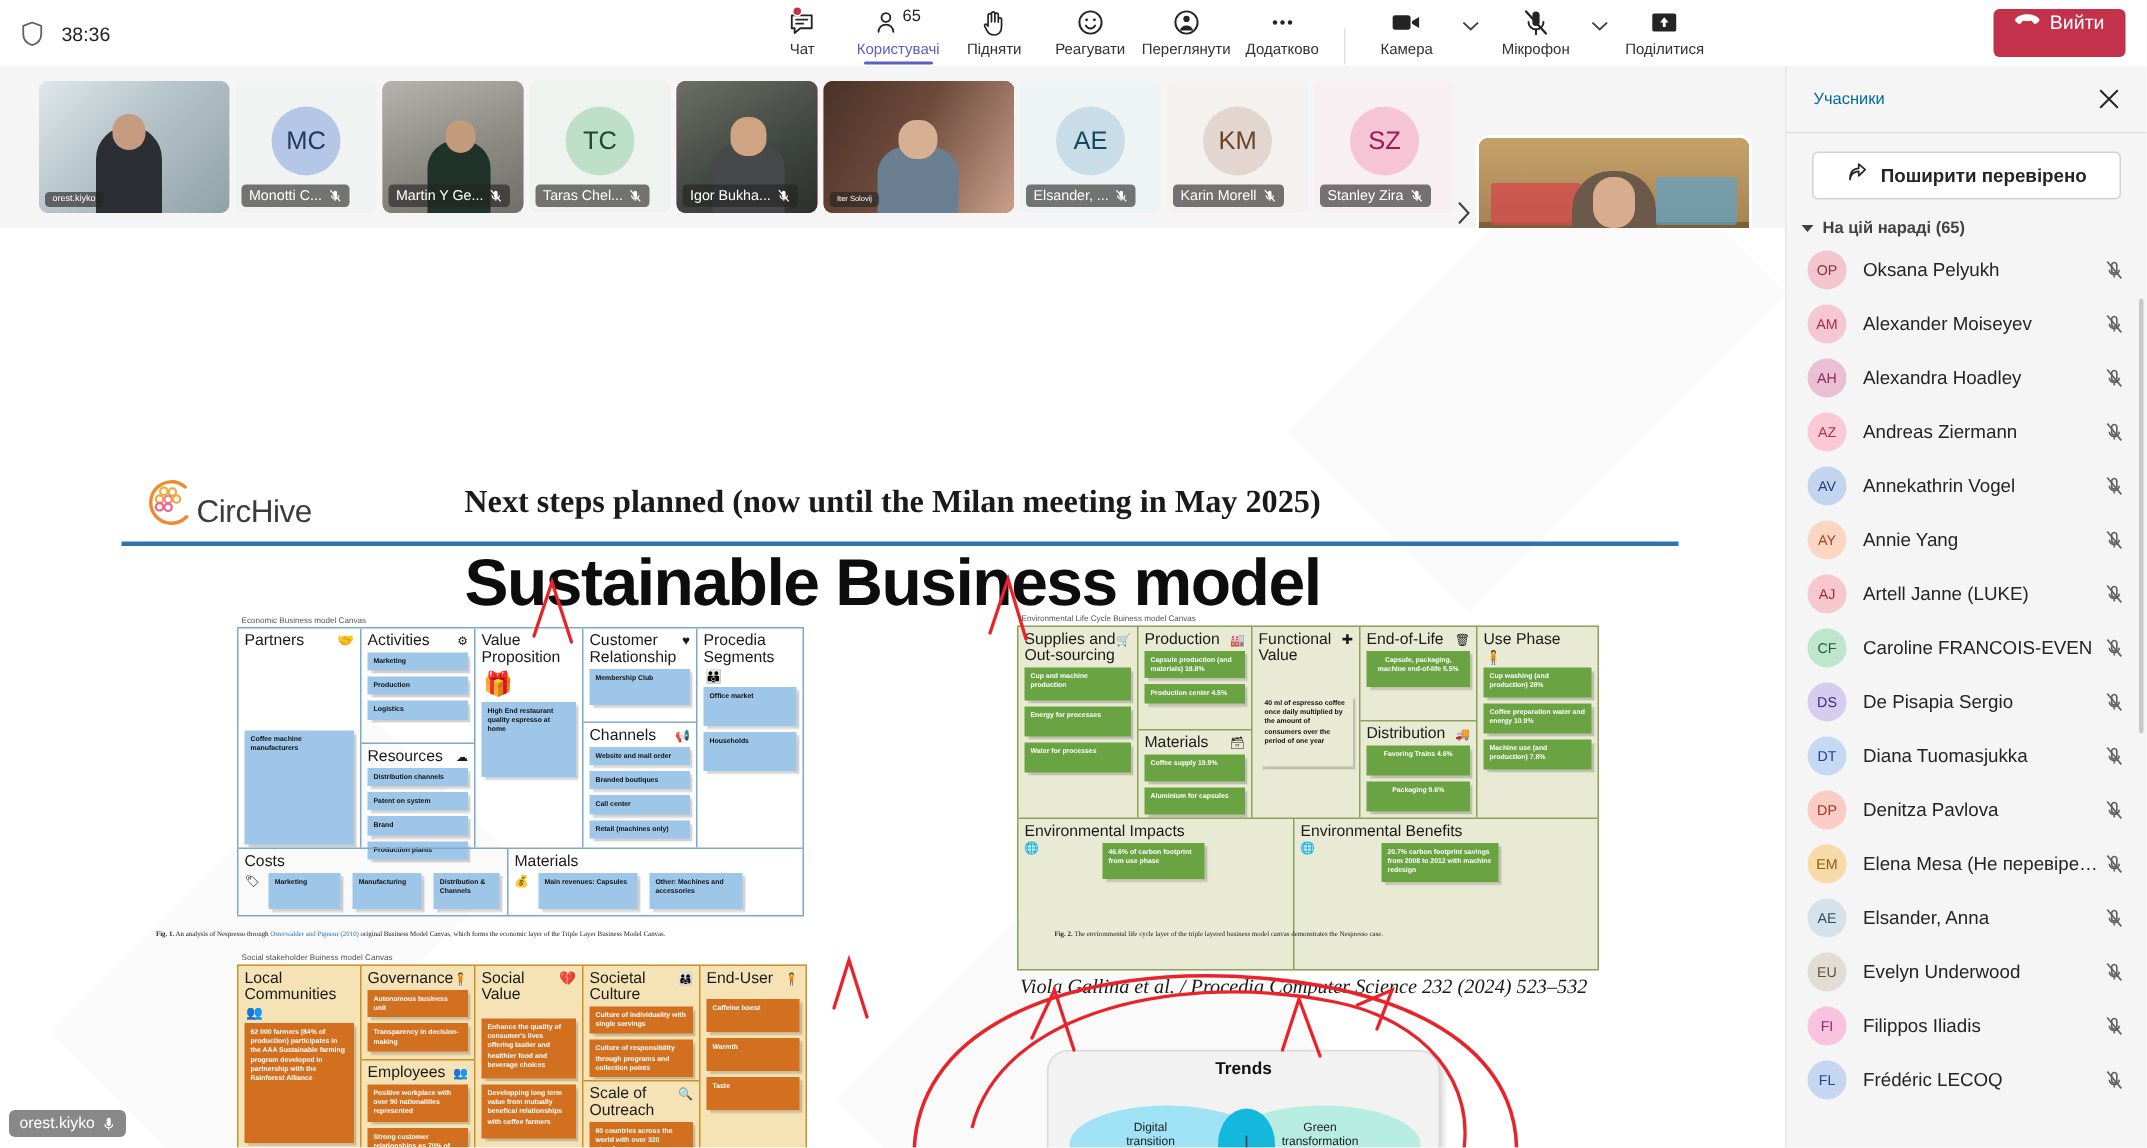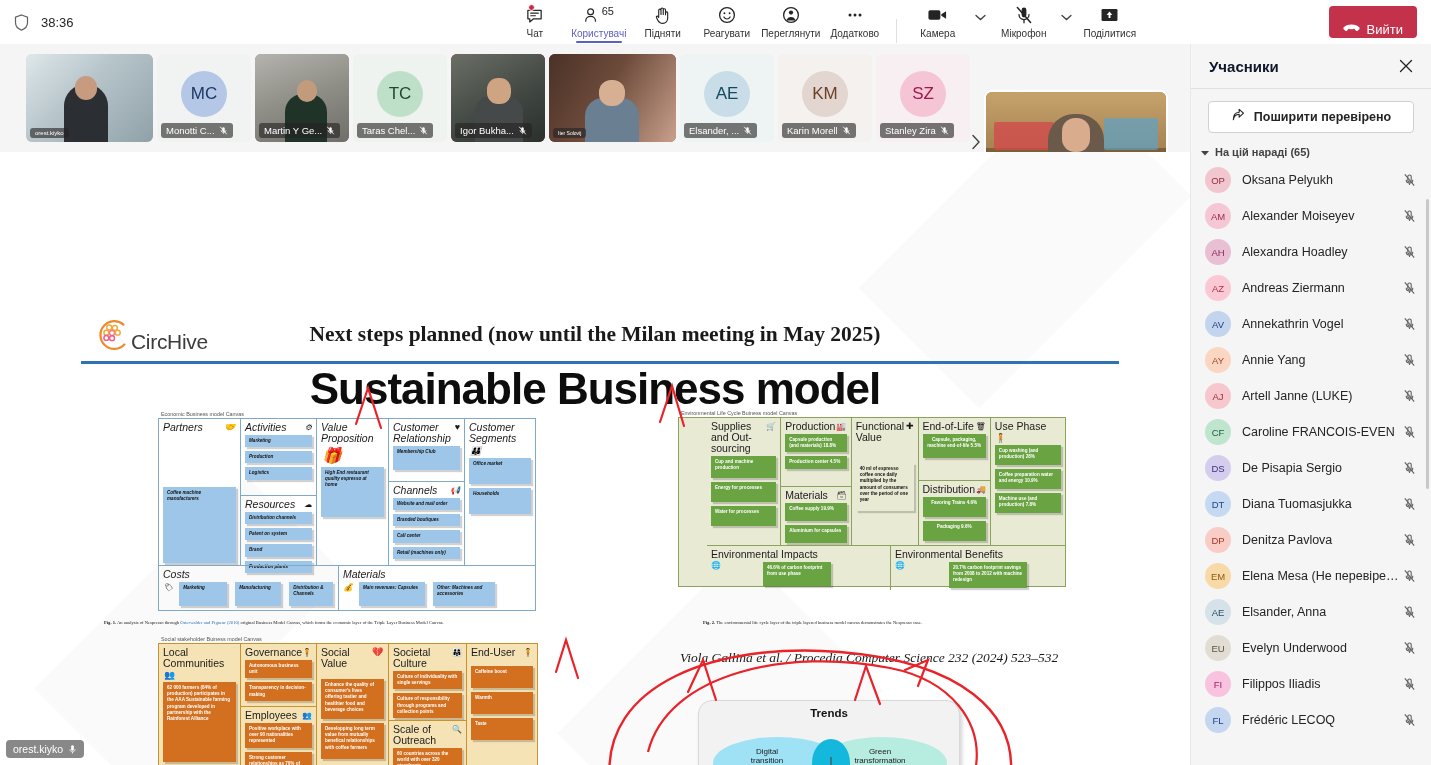--- a/index.html
+++ b/index.html
@@ -21,21 +21,21 @@
   .tb-item.active .lb { color:#5b5fc7; }
   .tb-underline { position:absolute; bottom:0; left:8px; right:8px; height:2.5px;
     background:#5b5fc7; border-radius:2px; }
   .reddot { position:absolute; width:7px; height:7px; border-radius:50%; background:#c4314b;
     top:-1px; right:9px; border:1.3px solid #fff; }
   .badge-num { font-size:11px; color:#242424; margin-left:1px; position:relative; top:-4px; }
   .divider-v { width:1px; height:24px; background:#e1dfdd; margin:0 8px; }
   .chev { width:20px; height:42px; display:flex; align-items:center; justify-content:center;
     cursor:pointer; padding-bottom:10px; }
   .leave-btn { margin-left:14px; margin-right:14px; height:30px; background:#c4314b; color:#fff;
-    border-radius:4px; display:flex; align-items:flex-start; gap:7px; padding:16px 14px;
+    border-radius:4px; display:flex; align-items:flex-end; gap:7px; padding:16px 14px;
     font-size:13px; cursor:pointer; }
 
   
   .strip { position:absolute; left:0; top:44px; width:1190px; height:108px; background:#f5f5f5;
     display:flex; align-items:center; gap:4px; padding-left:26px; }
   .tile { position:relative; width:94px; height:88px; border-radius:6px; overflow:hidden;
     flex:0 0 auto; cursor:pointer; }
   .tile.wide { width:127px; }
   .tile.active { width:180px; height:100px; box-shadow:0 0 0 2px #fff; }
   .tile-name { position:absolute; left:4px; bottom:4px; max-width:calc(100% - 8px);
@@ -67,21 +67,21 @@
   .cv-label { position:absolute; font-size:5.4px; color:#555; top:-8px; left:2px; white-space:nowrap; }
   .cv-row { display:flex; flex:1; }
   .cv-col { border-right:1px solid #7fa8c9; display:flex; flex-direction:column; }
   .cv-col:last-child { border-right:none; }
   .cv-h { font-size:10.5px; color:#1a1a1a; line-height:11px; padding:3px 4px 0 4px;
     display:flex; justify-content:space-between; align-items:flex-start; }
   .cv-note { font-size:4.6px; font-weight:bold; line-height:6.2px; margin:2px 4px; padding:3px 4px;
     color:#111; box-shadow:2px 2px 1px rgba(0,0,0,.18); }
   .cv-bot { border-top:1px solid #7fa8c9; display:flex; }
   .blue .cv-note { background:#9dc6e8; }
-  .blue .cv-col,.blue .cv-bot,.blue .cv-sub { border-color:#7fa8c9;font-style:italic; }
+  .blue .cv-col,.blue .cv-bot,.blue .cv-sub { border-color:#7fa8c9; }
   .green { border-color:#8aa35a; background:#e8ead4; }
   .green .cv-col,.green .cv-bot,.green .cv-sub { border-color:#8aa35a; }
   .green .cv-note { background:#6aa341; color:#fff; }
   .orange { border-color:#c8922e; background:#f6e3b5; }
   .orange .cv-col,.orange .cv-bot,.orange .cv-sub { border-color:#c8922e; }
   .orange .cv-note { background:#d2701f; color:#fff; }
   .cv-sub { border-top:1px solid #7fa8c9; }
   .cv-stack { display:flex; flex-direction:column; flex:1; }
   .fig-cap { position:absolute; font-size:4.6px; font-weight:bold; color:#222;
     font-family:"Liberation Serif", serif; white-space:nowrap; }
@@ -101,21 +101,21 @@
   .selflabel { position:absolute; left:6px; top:740px; background:rgba(90,90,90,.72); color:#fff;
     font-size:10.5px; border-radius:4px; padding:3px 7px; display:flex; align-items:center; gap:5px; }
 
   .ann { position:absolute; pointer-events:none; }
 
   
   .panel { position:absolute; left:1190px; top:44px; width:241px; height:721px;
     background:#f5f5f5; border-left:1px solid #e8e8e8; }
   .panel-hd { height:44px; display:flex; align-items:center; justify-content:space-between;
     padding:0 14px 0 18px; }
-  .panel-title { font-size:15px; font-weight:bold; color:#0f172a; }
+  .panel-title { font-size:11px; font-weight:normal; color:#0369a1; }
   .panel-x { width:22px; height:22px; display:flex; align-items:center; justify-content:center;
     cursor:pointer; }
   .panel-sep { height:1px; background:#e1dfdd; margin:0 0px; }
   .invite { margin:12px 17px 0 17px; height:32px; background:#fff; border:1px solid #d1d1d1;
     border-radius:4px; display:flex; align-items:center; justify-content:center; gap:8px;
     font-size:12.5px; font-weight:bold; color:#242424; cursor:pointer; }
   .group-hd { display:flex; align-items:center; gap:6px; margin:13px 0 4px 10px;
     font-size:11px; font-weight:bold; color:#424242; cursor:pointer; }
   .plist { height:610px; overflow:hidden; }
   .prow { display:flex; align-items:center; height:36px; padding:0 14px 0 14px; cursor:pointer; }
@@ -481,21 +481,21 @@
               <span style="font-size:8px">📢</span>
                 </div>
             <div class="cv-note">Website and mail order</div>
             <div class="cv-note">Branded boutiques</div>
             <div class="cv-note">Call center</div>
             <div class="cv-note">Retail (machines only)</div>
           </div>
         </div>
         <div class="cv-col" style="width:70px;">
           <div class="cv-h">
-            <span>Customer Segments</span>
+            <span>Procedia Segments</span>
               </div>
           <div style="margin:2px 0 0 5px;font-size:9px">👪</div>
           <div class="cv-note" style="min-height:26px">Office market</div>
           <div class="cv-note" style="min-height:26px">Households</div>
         </div>
       </div>
       <div class="cv-bot" style="flex:1;">
         <div style="width:180px;border-right:1px solid #7fa8c9;">
           <div class="cv-h">
             <span>Costs</span>
@@ -517,21 +517,21 @@
             <div class="cv-note" style="width:62px;min-height:24px">Other: Machines and accessories</div>
           </div>
         </div>
       </div>
     </div>
 
     <div class="fig-cap" style="left:104px;top:468px;">
       <span>Fig. 1.</span><span class="nm"> An analysis of Nespresso through </span><span class="lnk">Osterwalder and Pigneur (2010)</span><span class="nm"> original Business Model Canvas, which forms the economic layer of the Triple Layer Business Model Canvas.</span>
     </div>
 
-    <div class="canvas-box green" style="left:678px;top:265px;width:388px;height:170px;padding-left:28px;">
+    <div class="canvas-box green" style="left:678px;top:265px;width:388px;height:230px;">
       <span class="cv-label">Environmental Life Cycle Buiness model Canvas</span>
       <div class="cv-row" style="height:146px;">
         <div class="cv-col" style="width:80px;">
           <div class="cv-h">
             <span>Supplies and Out-sourcing</span>
             <span style="font-size:8px">🛒</span>
               </div>
           <div class="cv-note" style="min-height:22px">Cup and machine production</div>
           <div class="cv-note" style="min-height:20px">Energy for processes</div>
           <div class="cv-note" style="min-height:20px">Water for processes</div>

